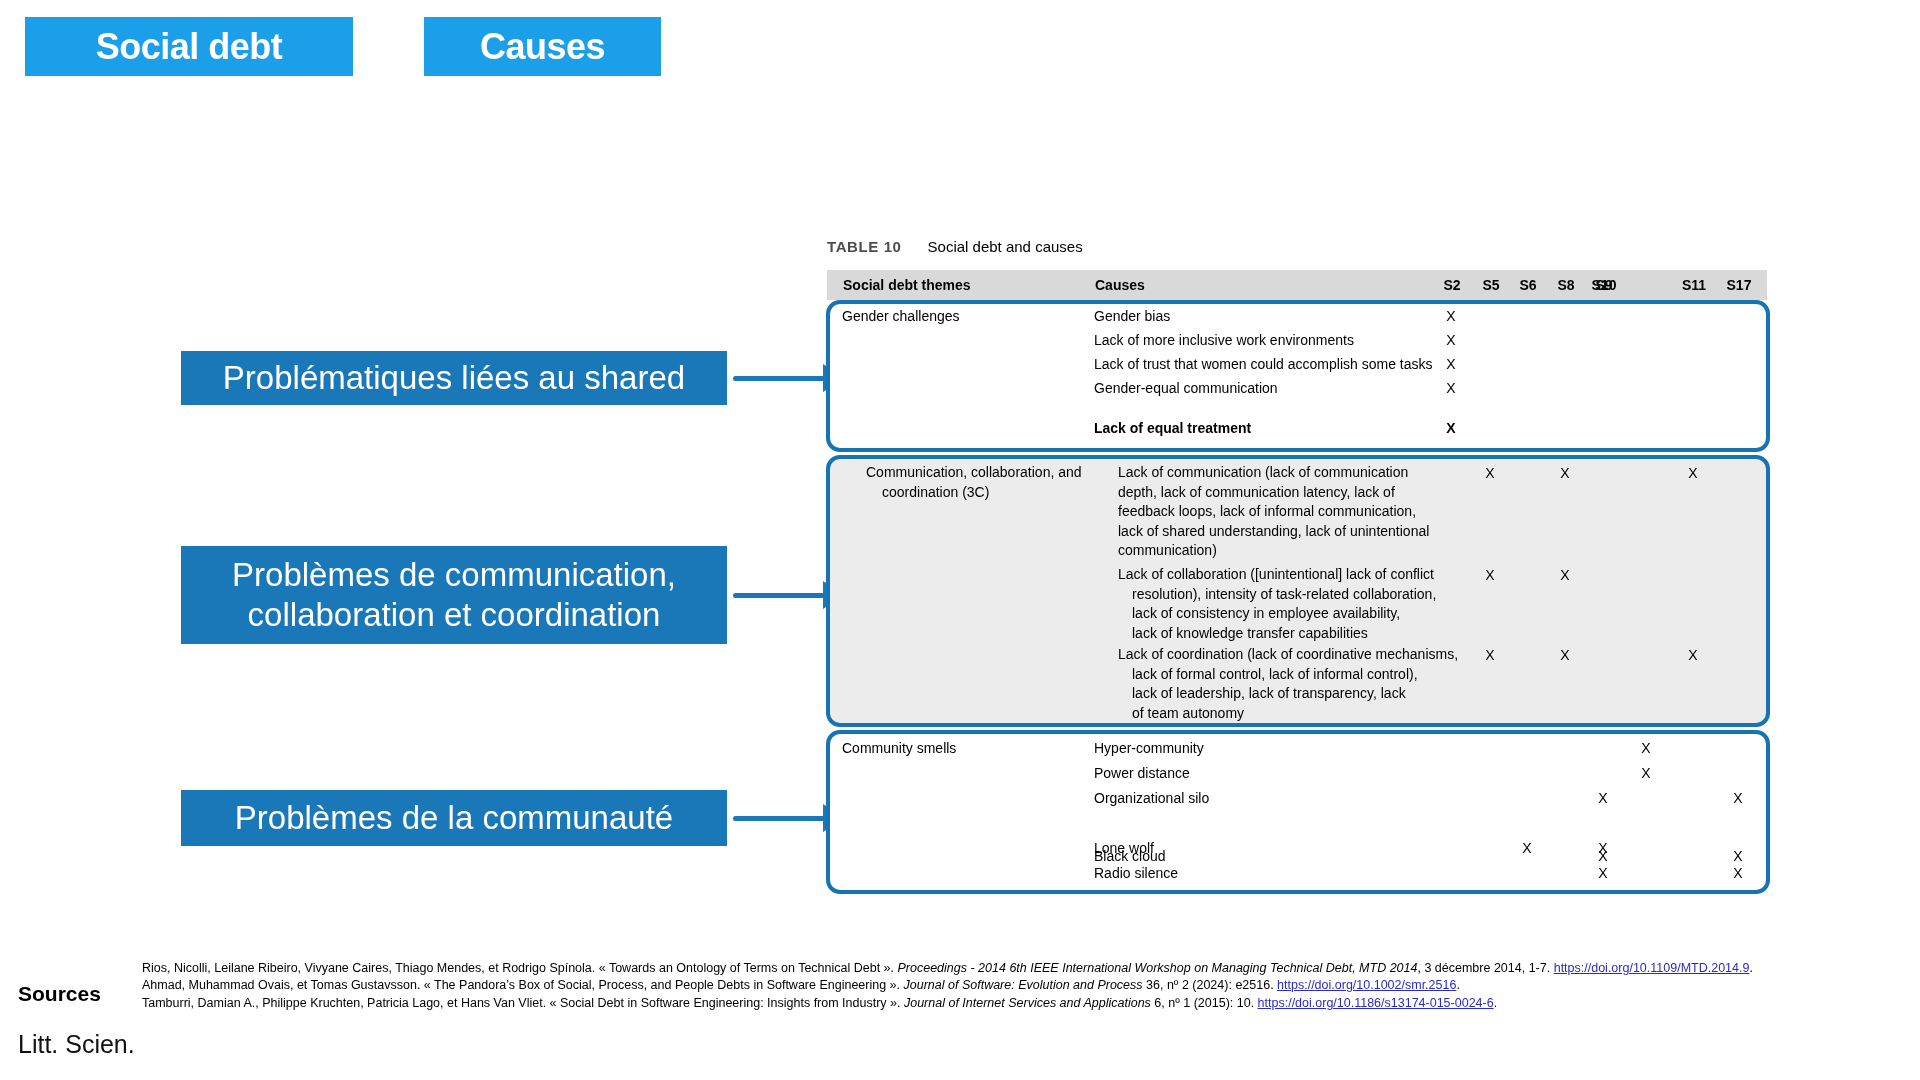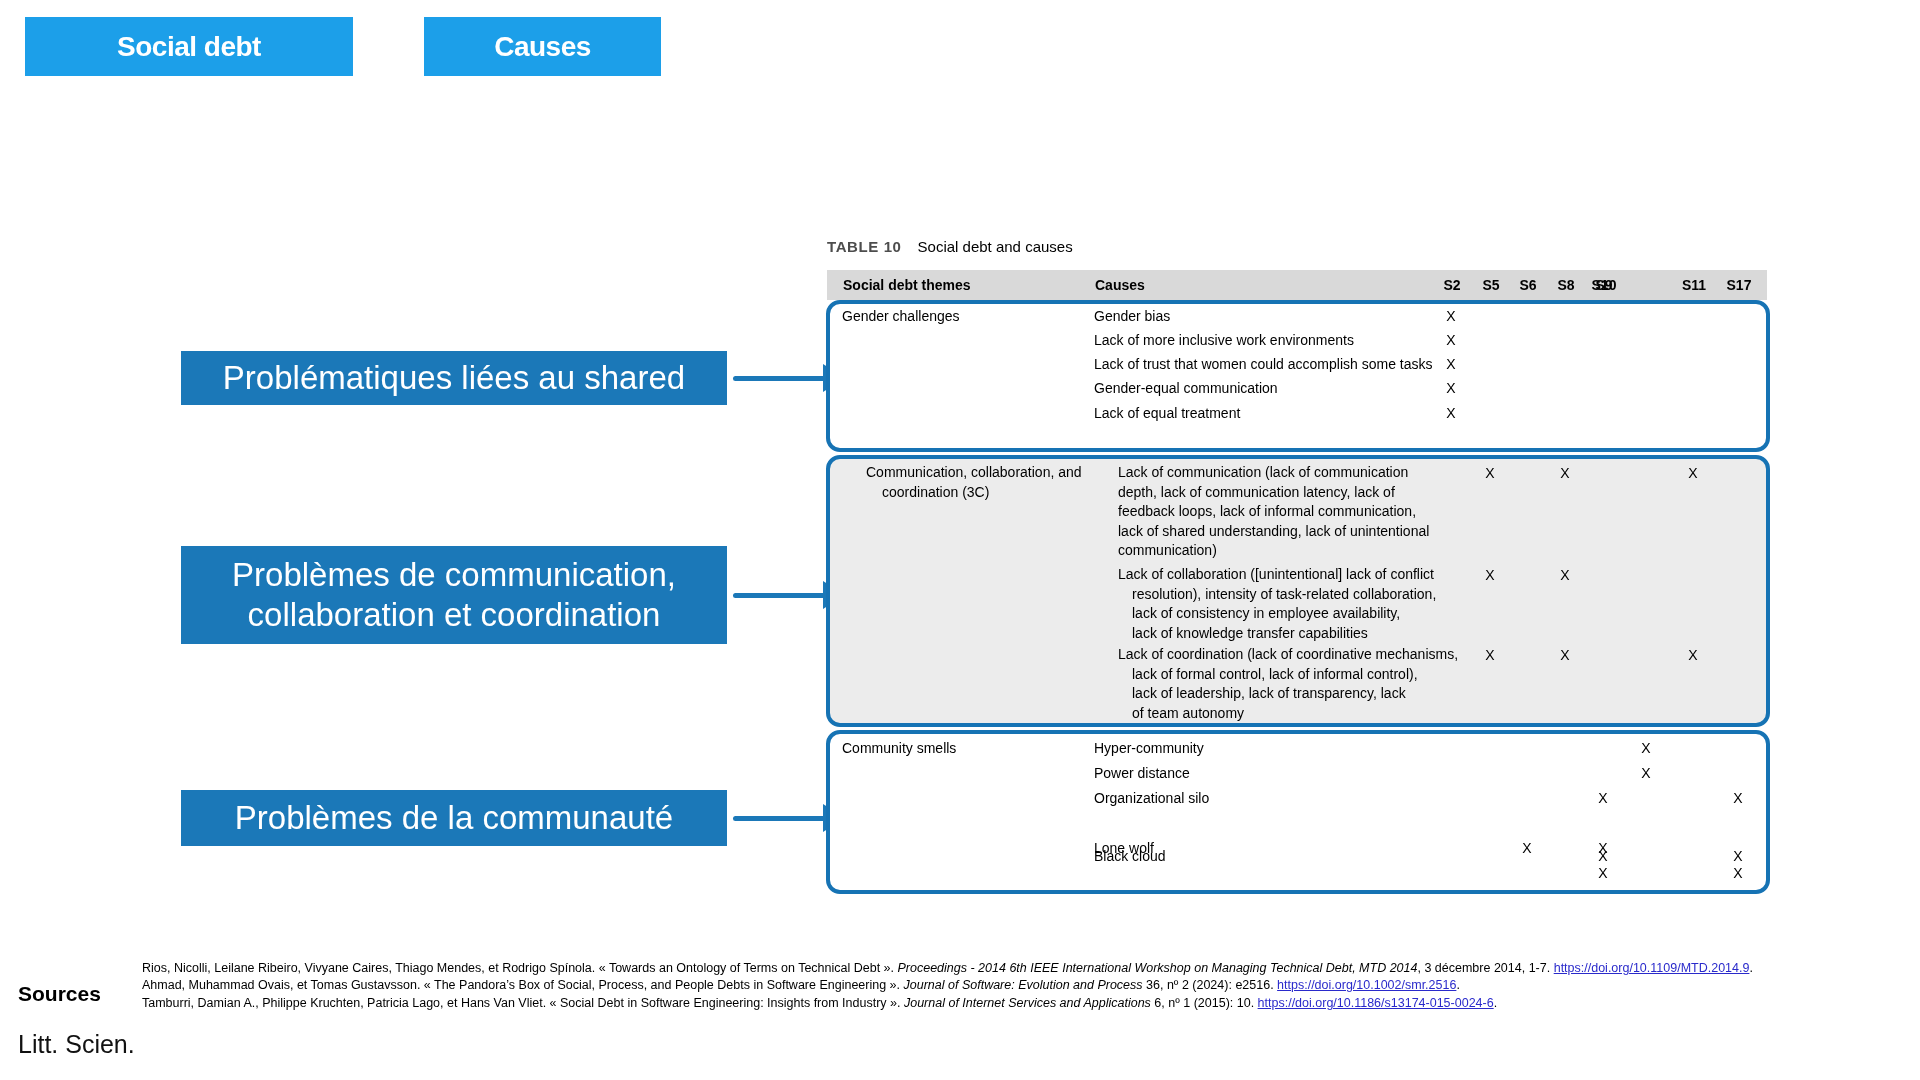--- a/index.html
+++ b/index.html
@@ -20,21 +20,21 @@
     overflow: hidden;
     color: #000;
   }
 
   
   .badge {
     position: absolute;
     background: var(--badge-blue);
     color: #fff;
     font-weight: bold;
-    font-size: 28px;
+    font-size: 36px;
     letter-spacing: -0.5px;
     display: flex; align-items: center; justify-content: center;
   }
   #badge-social { left: 25px; top: 17px; width: 328px; height: 59px; }
   #badge-causes { left: 424px; top: 17px; width: 237px; height: 59px; }
 
   
   .label-box {
     position: absolute;
     background: var(--label-blue);
@@ -63,21 +63,21 @@
   .arrow-head {
     position: absolute; right: 0; top: 1px; width: 0; height: 0;
     border-left: 22px solid var(--label-blue);
     border-top: 14px solid transparent;
     border-bottom: 14px solid transparent;
   }
 
   
   .table-title {
     position: absolute; left: 827px; top: 238px;
-    font-size: 15px; display: flex; gap: 16px; align-items: baseline;
+    font-size: 15px; display: flex; gap: 26px; align-items: baseline;
   }
   .table-tag { font-weight: bold; color: #4D4D4D; letter-spacing: 0.6px; }
   .table-caption { color: #000; }
 
   
   .thead {
     position: absolute; left: 827px; top: 270px; width: 940px; height: 30px;
     background: var(--header-gray);
     font-size: 14px; font-weight: bold;
   }
@@ -96,21 +96,21 @@
     border: 4px solid var(--outline-blue);
     border-radius: 14px;
   }
   #sec-1 { top: 300px; height: 152px; background: #fff; }
   #sec-2 { top: 455px; height: 272px; background: var(--section-gray); }
   #sec-3 { top: 730px; height: 164px; background: #fff; }
 
   .trow { position: absolute; left: 0; width: 100%; height: 24px; line-height: 24px; font-size: 14px; }
   #sec-1 .r0 { top: 0px; }   #sec-1 .r1 { top: 24px; }
   #sec-1 .r2 { top: 48px; }  #sec-1 .r3 { top: 72px; }
-  #sec-1 .r4 { top: 97px; }  #sec-1 .r5 { top: 120px; margin-top: 28px; }
+  #sec-1 .r4 { top: 112px; font-weight: bold; }  #sec-1 .r5 { top: 120px; margin-top: 28px; }
 
   #sec-3 .trow { height: 25px; line-height: 25px; }
   #sec-3 .r0 { top: 2px; }   #sec-3 .r1 { top: 27px; }
   #sec-3 .r2 { top: 52px; }  #sec-3 .r3 { top: 90px; margin-top: 20px; }
   #sec-3 .r4 { top: 102px; } #sec-3 .r5 { top: 127px; }
 
   .cell-theme { position: absolute; left: 12px; width: 244px; }
   .cell-cause { position: absolute; left: 264px; width: 400px; }
 
   
@@ -261,20 +261,21 @@
     <span class="cell-cause">Black cloud</span>
     <span class="mark m-s9">X</span>
     <span class="mark m-s17">X</span>
   </div>
   <div class="trow r4">
     <span class="cell-cause">Lone wolf</span>
     <span class="mark m-s6">X</span>
     <span class="mark m-s9">X</span>
   </div>
   <div class="trow r5">
+    <span class="cell-cause">Radio silence</span>
     <span class="mark m-s9">X</span>
     <span class="mark m-s17">X</span>
   </div>
 </div>
 
 <div id="sources-heading">Sources</div>
 <div id="sources-label">Litt. Scien.</div>
 <div id="citations">
   <div class="citation">
     <span>Rios, Nicolli, Leilane Ribeiro, Vivyane Caires, Thiago Mendes, et Rodrigo Spínola. « Towards an Ontology of Terms on Technical Debt ». </span><span class="it">Proceedings - 2014 6th IEEE International Workshop on Managing Technical Debt, MTD 2014</span><span>, 3 décembre 2014, 1-7. </span><span class="link">https://doi.org/10.1109/MTD.2014.9</span><span>.</span>

